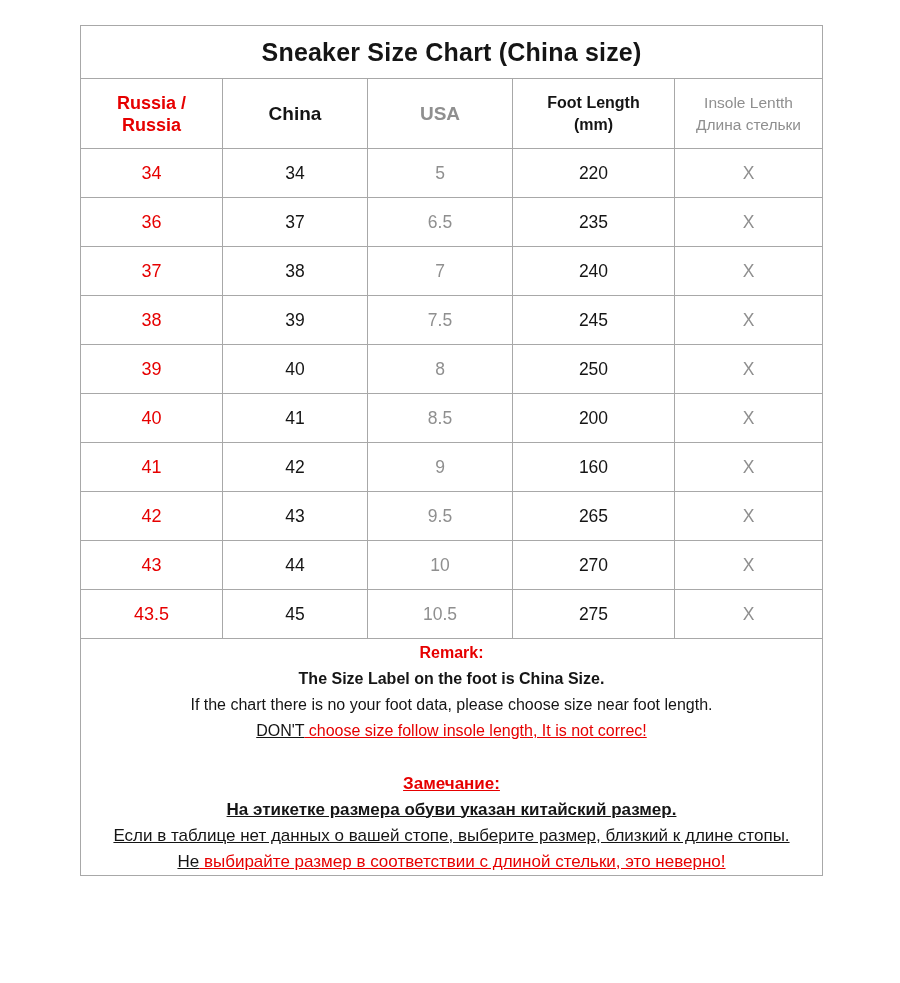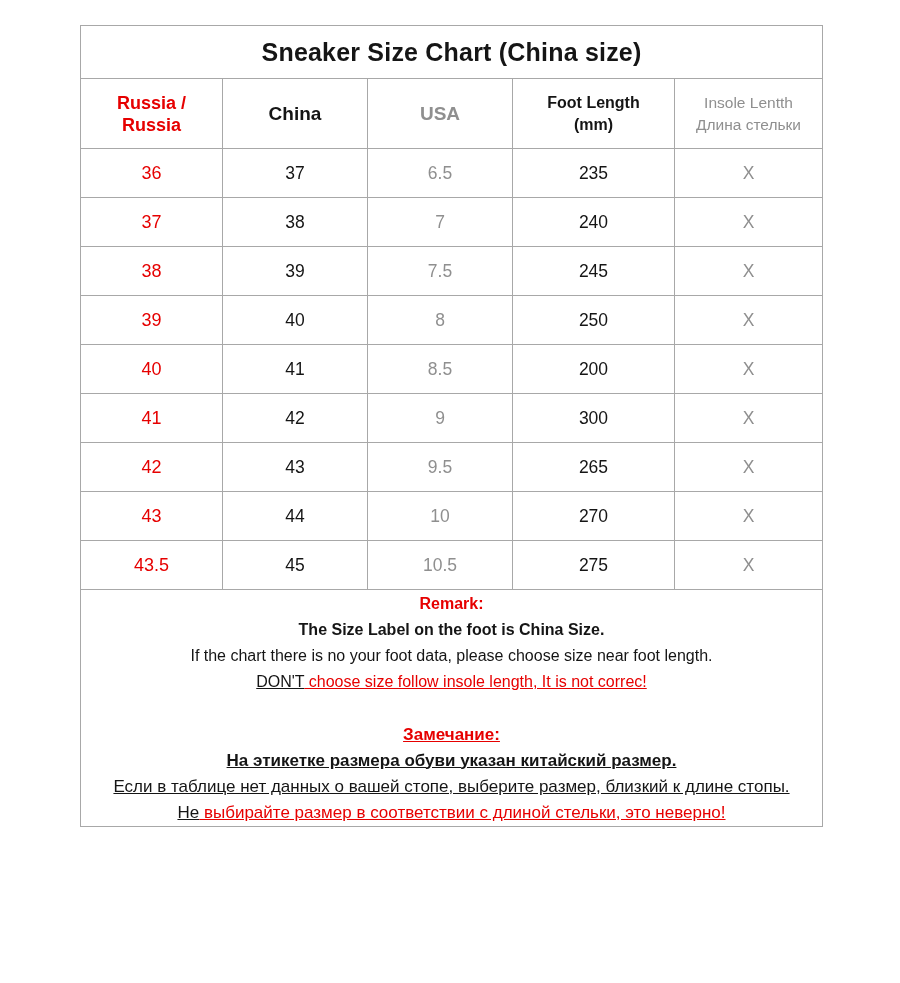--- a/index.html
+++ b/index.html
@@ -83,20 +83,27 @@
             <span>(mm)</span>
           </th>
           <th>
             <span>Insole Lentth</span>
             <span>Длина стельки</span>
           </th>
         </tr>
     </thead>
     <tbody class="data-rows" id="data-rows">
         <tr>
+          <td>34</td>
+          <td>34</td>
+          <td>5</td>
+          <td>220</td>
+          <td>X</td>
+        </tr>
+        <tr>
           <td>36</td>
           <td>37</td>
           <td>6.5</td>
           <td>235</td>
           <td>X</td>
         </tr>
         <tr>
           <td>37</td>
           <td>38</td>
           <td>7</td>
@@ -121,21 +128,21 @@
           <td>40</td>
           <td>41</td>
           <td>8.5</td>
           <td>200</td>
           <td>X</td>
         </tr>
         <tr>
           <td>41</td>
           <td>42</td>
           <td>9</td>
-          <td>300</td>
+          <td>160</td>
           <td>X</td>
         </tr>
         <tr>
           <td>42</td>
           <td>43</td>
           <td>9.5</td>
           <td>265</td>
           <td>X</td>
         </tr>
         <tr>

